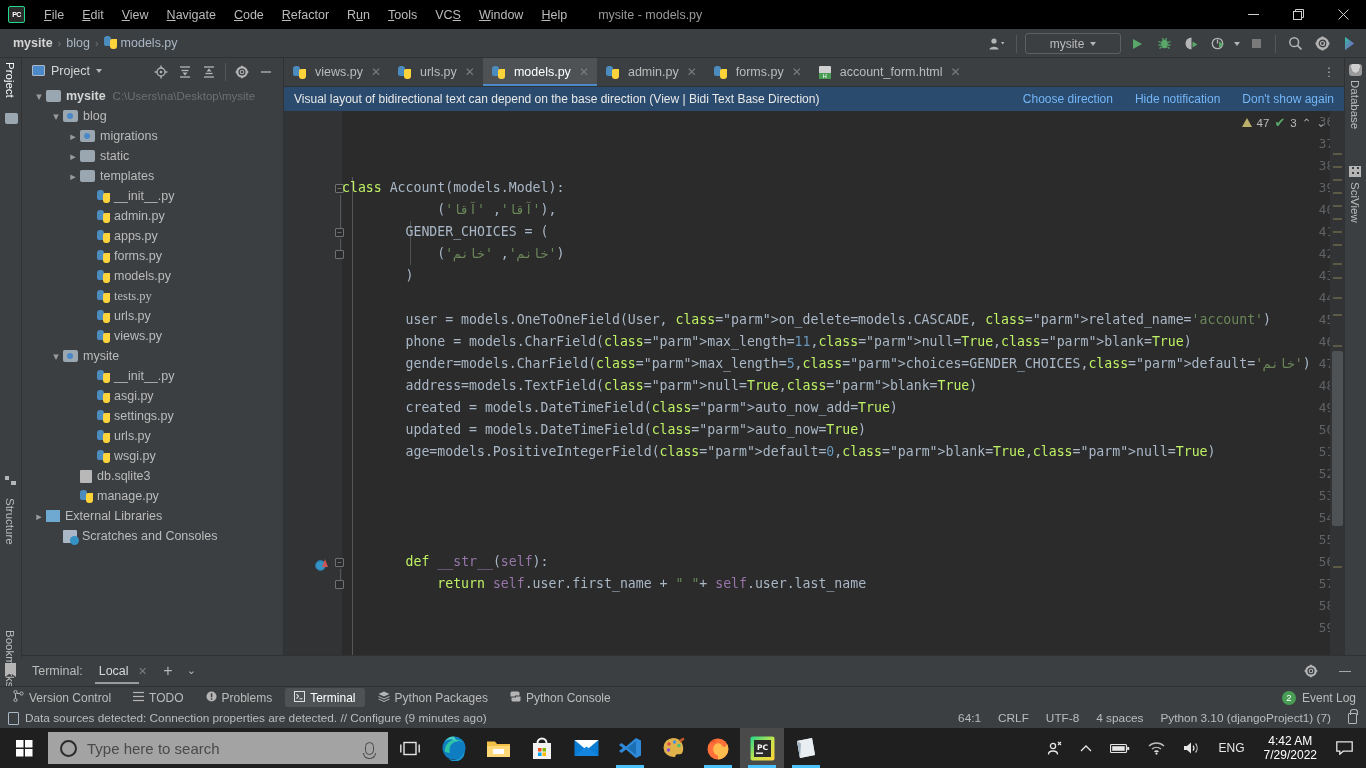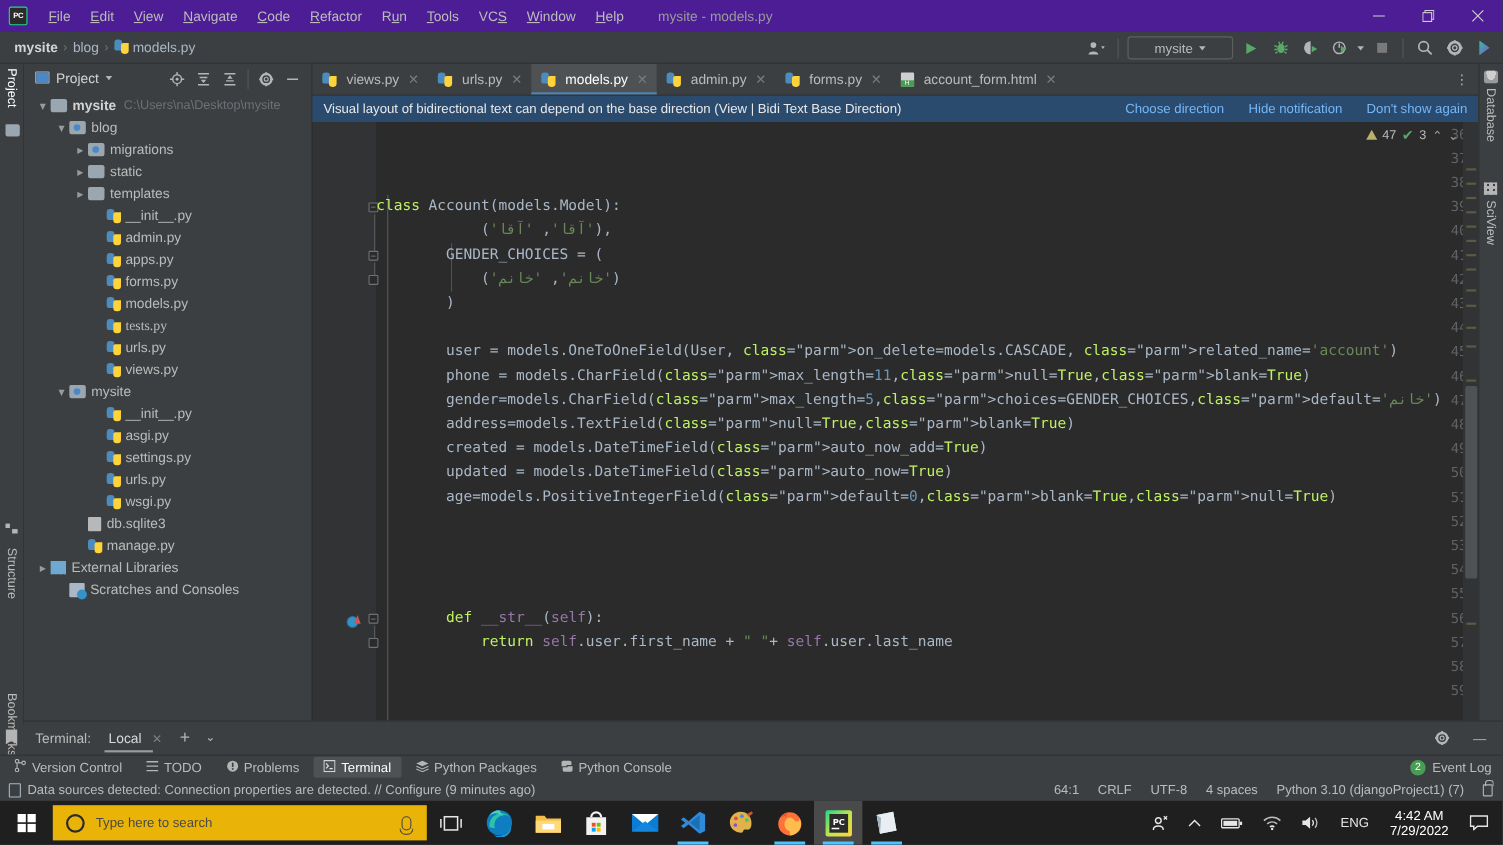--- a/index.html
+++ b/index.html
@@ -10,21 +10,21 @@
     font-family: "Liberation Sans", sans-serif;
     font-size: 12px;
     color: #bbbbbb;
     -webkit-font-smoothing: antialiased;
   }
   .app { position: relative; width: 1366px; height: 768px; }
 
   
   .titlebar {
     position: absolute; left: 0; top: 0; width: 1366px; height: 29px;
-    background: #4c1d95; display: flex; align-items: center;
+    background: #000000; display: flex; align-items: center;
   }
   .pc-logo {
     width: 17px; height: 17px; margin-left: 8px; margin-right: 10px;
     background: #2b2b2b; border: 1.5px solid #21d789; border-radius: 2px;
     display: flex; align-items: center; justify-content: center;
     font-size: 7px; font-weight: bold; color: #ffffff; letter-spacing: -0.5px;
     font-family: "Liberation Sans", sans-serif;
   }
   .menubar { display: flex; align-items: center; gap: 0px; }
   .menu-item {
@@ -317,22 +317,22 @@
   .start-btn { width: 48px; height: 40px; display: flex; align-items: center; justify-content: center; }
   .win-logo {
     width: 17px; height: 17px;
     background:
       linear-gradient(#fff,#fff) 0 0/7.5px 7.5px no-repeat,
       linear-gradient(#fff,#fff) 9.5px 0/7.5px 7.5px no-repeat,
       linear-gradient(#fff,#fff) 0 9.5px/7.5px 7.5px no-repeat,
       linear-gradient(#fff,#fff) 9.5px 9.5px/7.5px 7.5px no-repeat;
   }
   .search-box {
-    width: 340px; height: 32px; background: #eab308; display: flex;
-    align-items: center; color: #4a4a4a; font-size: 12px; margin-left: 0px;
+    width: 340px; height: 32px; background: #a3a3a3; display: flex;
+    align-items: center; color: #4a4a4a; font-size: 15px; margin-left: 0px;
   }
   .circle-ico {
     width: 17px; height: 17px; border: 2px solid #2b2b2b; border-radius: 50%;
     margin: 0 10px 0 12px; flex: 0 0 17px;
   }
   .mic-ico {
     margin-left: auto; margin-right: 14px; width: 9px; height: 13px;
     border: 1.6px solid #4a4a4a; border-radius: 5px; position: relative;
   }
   .mic-ico::after {

